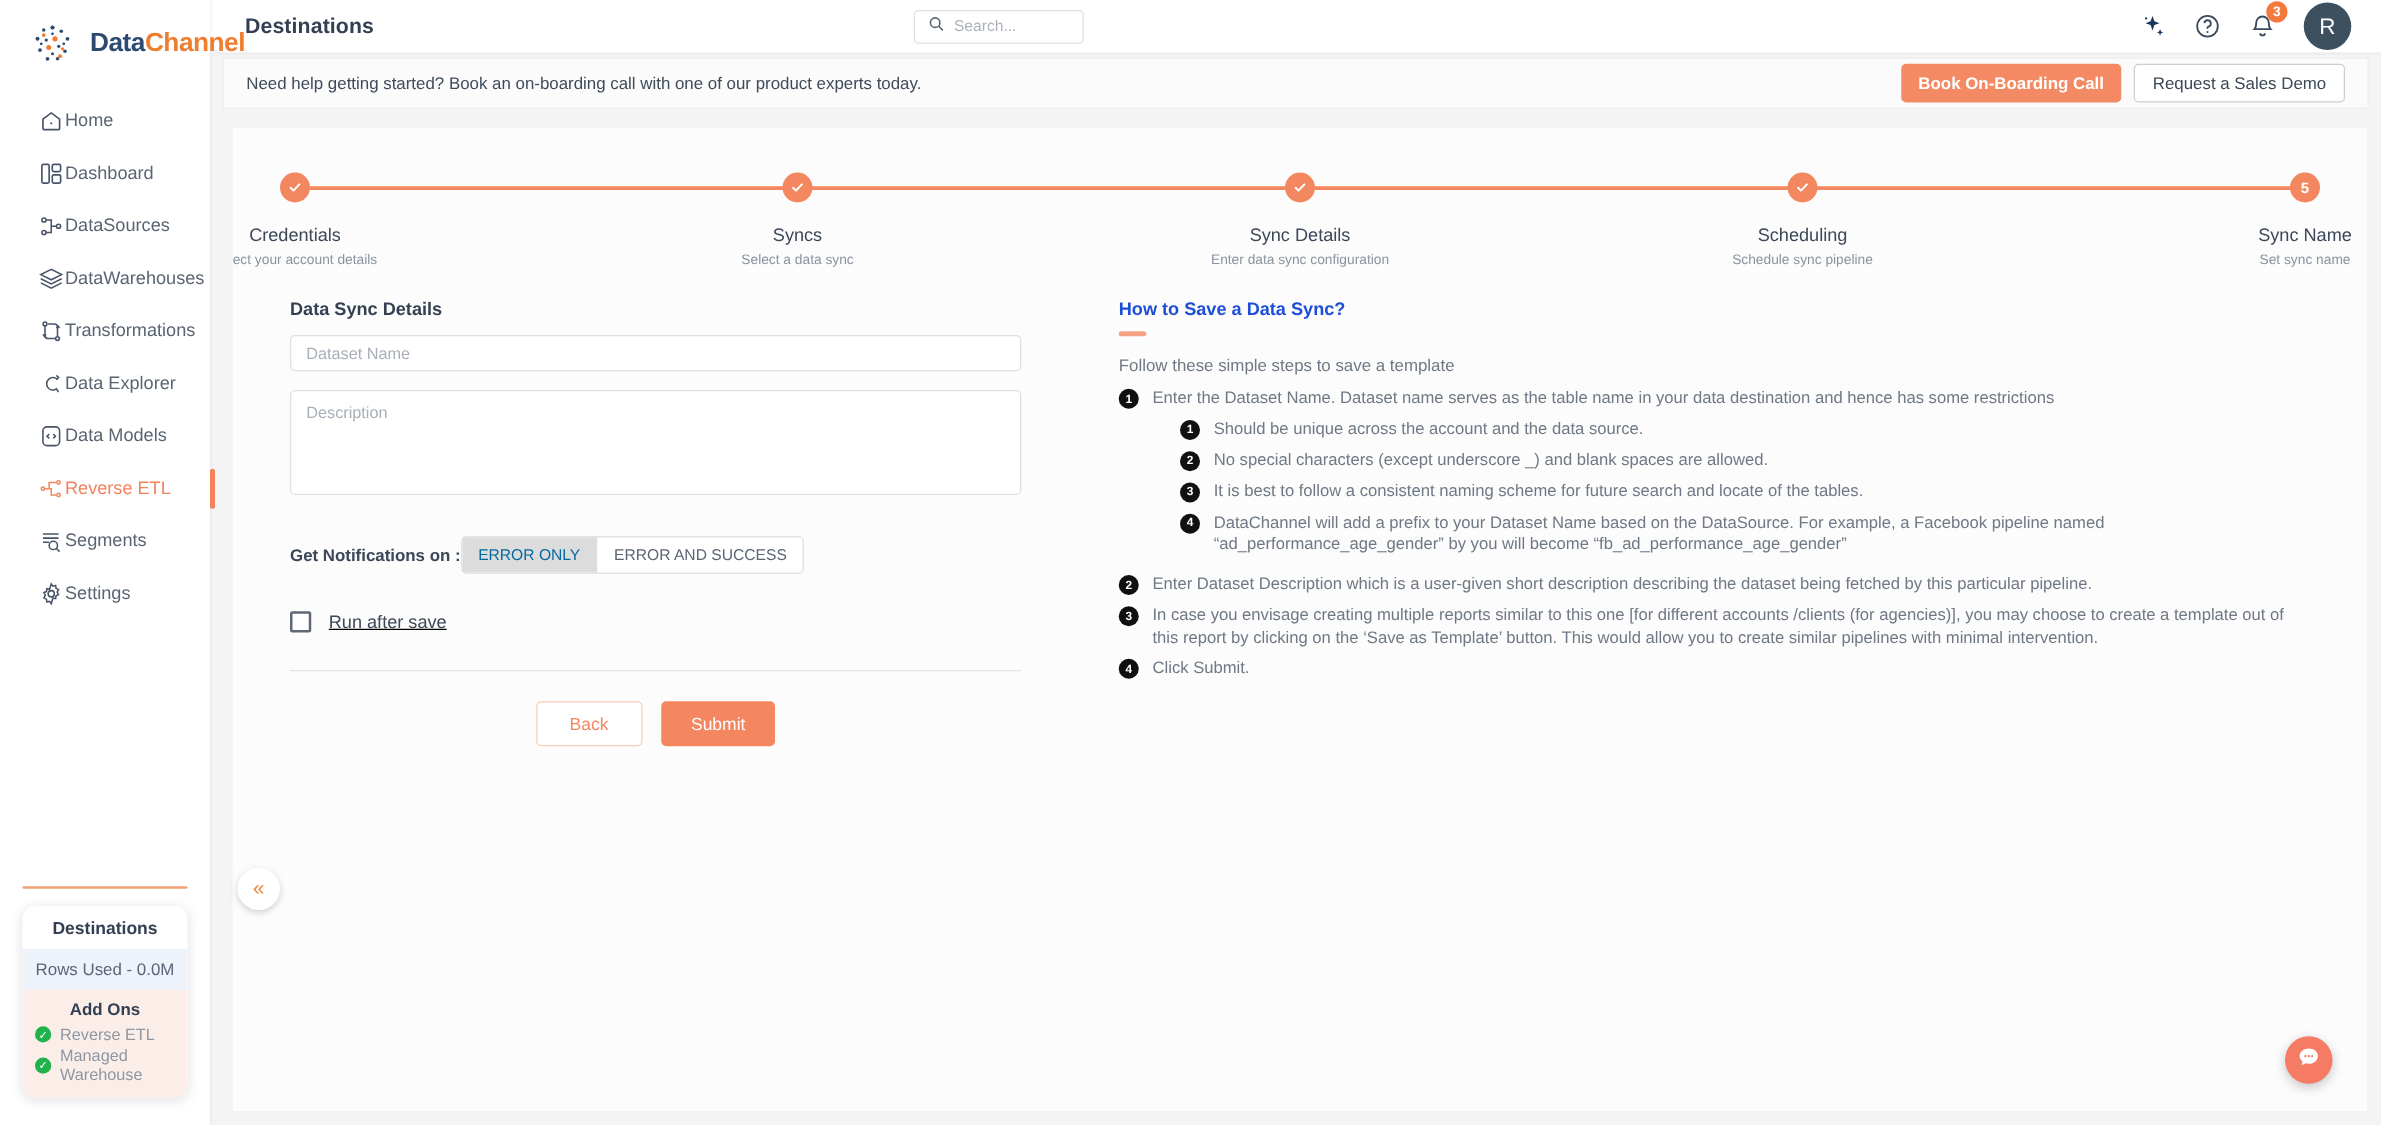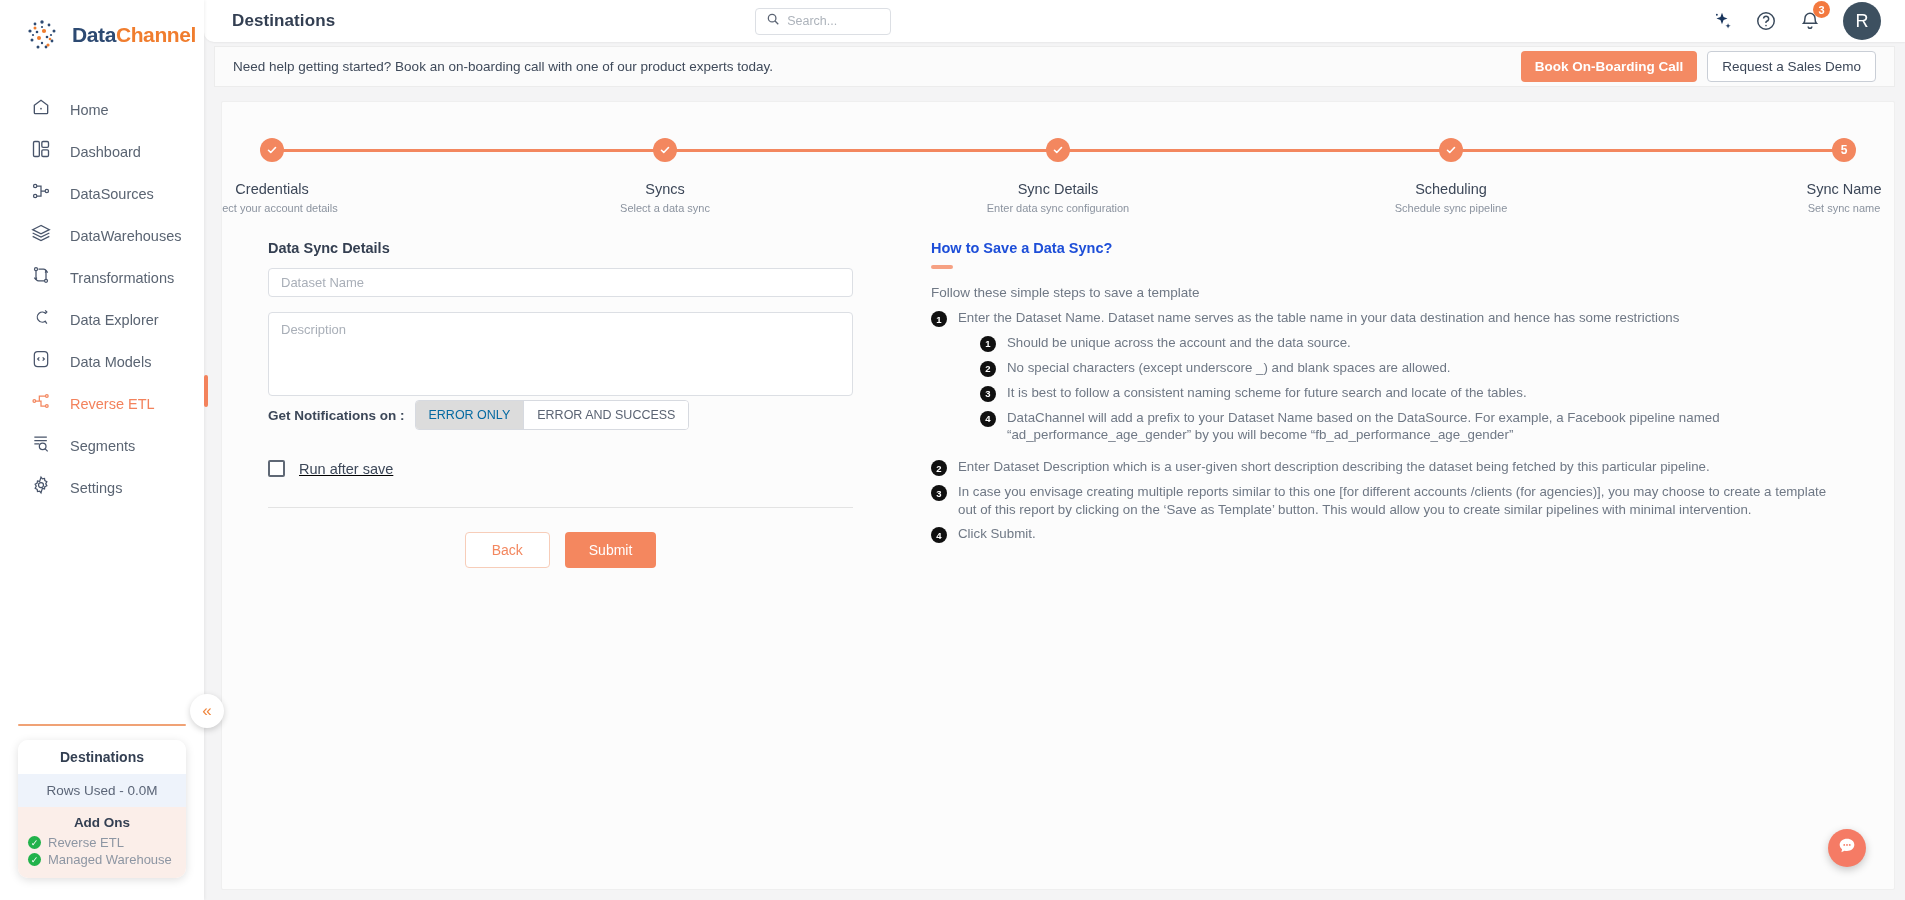--- a/index.html
+++ b/index.html
@@ -6,33 +6,33 @@
   html, body {
     width: 1905px; height: 900px;
     font-family: "Liberation Sans", sans-serif;
     background: #f2f2f2;
     overflow: hidden;
   }
   .app { position: relative; width: 1905px; height: 900px; display: flex; background:#f4f4f5; }
 
   
   .sidebar {
-    width: 204px; height: 900px; background:#ffffff;
+    width: 168px; height: 900px; background:#ffffff;
     display:flex; flex-direction:column; position:relative; z-index:5;
     box-shadow: 1px 0 3px rgba(0,0,0,.06);
   }
   .logo-row { height:70px; display:flex; align-items:center; padding-left:22px; gap:10px; }
   .logo-mark { width:40px; height:40px; position:relative; flex:none; }
   .logo-text { font-size:21px; font-weight:bold; letter-spacing:-0.4px; }
   .logo-text .a { color:#2d4a72; }
   .logo-text .b { color:#f07d2e; }
 
   .nav { padding-top:6px; display:flex; flex-direction:column; }
   .nav-item {
-    height:42px; display:flex; align-items:flex-end; gap:18px;
+    height:42px; display:flex; align-items:center; 
     padding-left:30px; color:#5a6472; font-size:14.5px;
     cursor:pointer; position:relative;
   }
   .nav-item .ico { width:22px; height:22px; display:flex; align-items:center; justify-content:center; flex:none; }
   .nav-item.active { color:#f3825c; }
   .nav-item.active .marker {
     position:absolute; right:-4px; top:5px; width:4px; height:32px;
     background:#f3825c; border-radius:2px;
   }
 
@@ -129,21 +129,21 @@
   .section-title { font-size:14.5px; font-weight:bold; color:#343f51; margin-bottom:12px; }
   .field {
     width:100%; border:1px solid #dcdfe4; border-radius:4px; background:#fff;
     font-size:13px; color:#333; font-family:"Liberation Sans", sans-serif;
     padding:10px 12px; outline:none;
   }
   .field::placeholder { color:#a9afb8; }
   .field.name { height:29px; padding:6px 12px; }
   .field.desc { height:84px; resize:none; margin-top:15px; padding-top:9px; }
 
-  .notif-row { display:flex; align-items:center; gap:10px; }
+  .notif-row { display:flex; align-items:center; margin-top:28px; }
   .notif-label { font-size:13.5px; font-weight:bold; color:#3c4758; }
   .seg { display:flex; border:1px solid #d7dae0; border-radius:4px; overflow:hidden; }
   .seg-btn {
     padding:7px 13px; font-size:12.5px; color:#5b6473; background:#fff; cursor:pointer;
     border:none; font-family:"Liberation Sans", sans-serif;
   }
   .seg-btn.sel { background:#dcdcdc; color:#0369a1; }
   .seg-div { width:1px; background:#d7dae0; }
 
   .check-row { display:flex; align-items:center; gap:14px; margin-top:30px;text-decoration:underline; }

